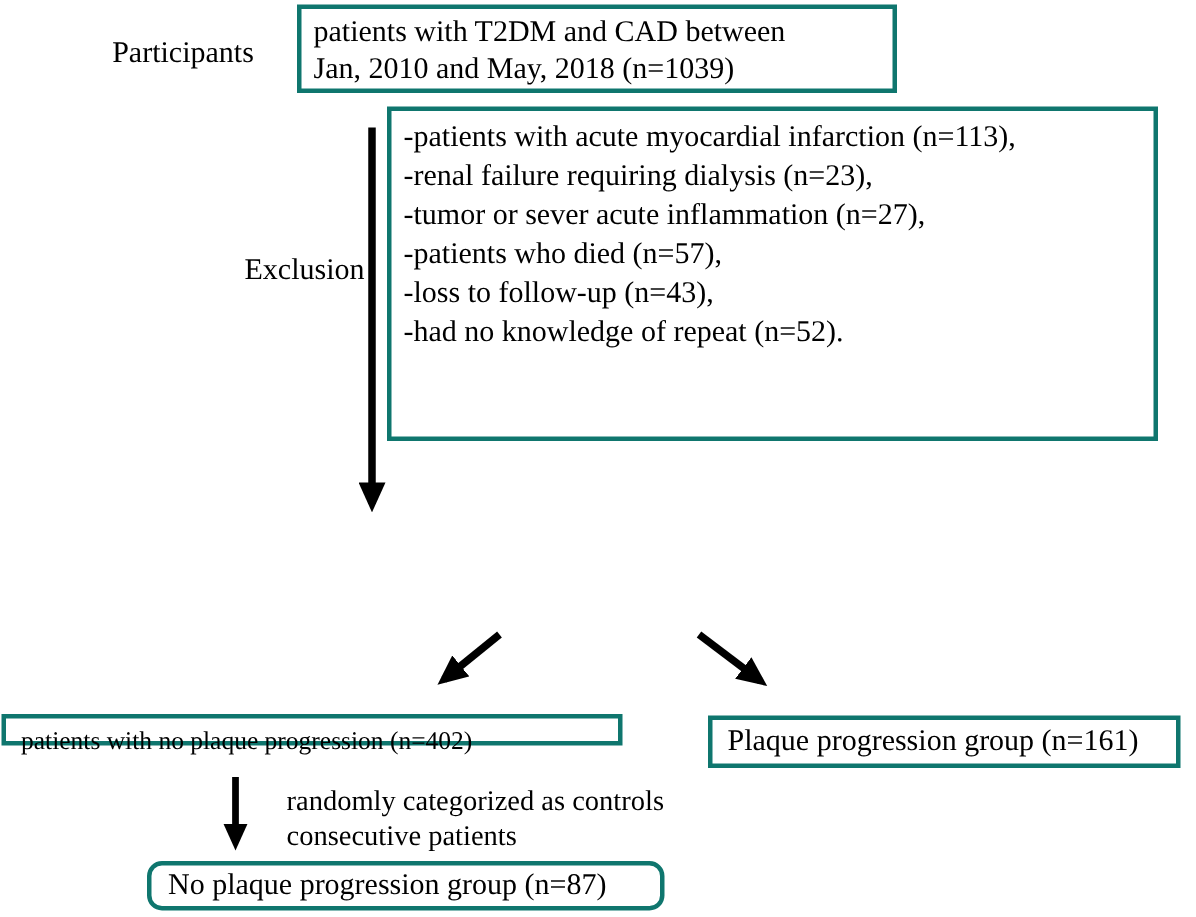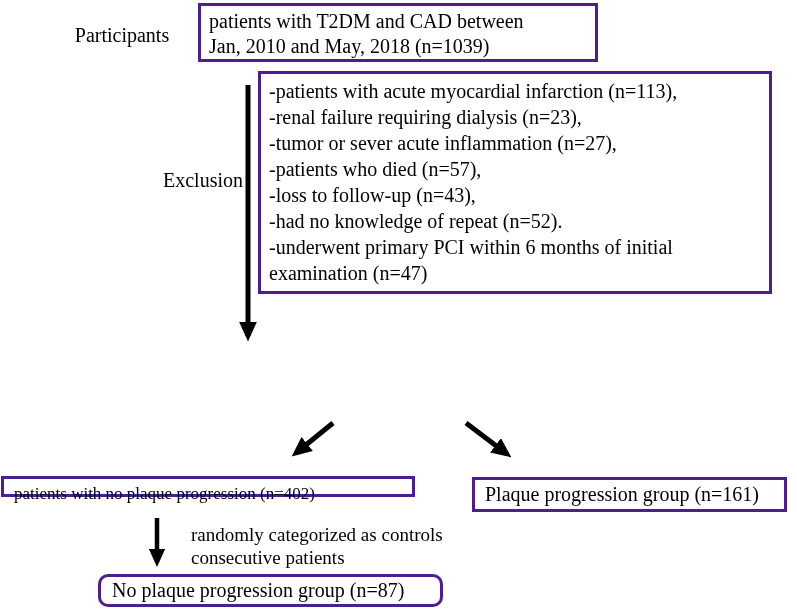--- a/index.html
+++ b/index.html
@@ -14,21 +14,21 @@
   }
   .arrow-layer {
     position: absolute;
     left: 0; top: 0;
     width: 797px; height: 611px;
     pointer-events: none;
   }
   .box {
     position: absolute;
     box-sizing: border-box;
-    border: 3px solid #4c1d95;
+    border: 3px solid #0f766e;
     background: #ffffff;
   }
   .box-line { white-space: nowrap; }
   .label { position: absolute; font-size: 20px; line-height: 24px; }
   .note { position: absolute; font-size: 19px; line-height: 23px; }
 
   .participants-box {
     left: 198px; top: 3px; width: 400px; height: 59px;
     padding: 3px 8px; font-size: 20px; line-height: 25px;
   }
@@ -85,21 +85,20 @@
 
   <div class="label exclusion-label">Exclusion</div>
 
   <div class="box exclusion-box">
     <div>-patients with acute myocardial infarction (n=113),</div>
     <div>-renal failure requiring dialysis (n=23),</div>
     <div>-tumor or sever acute inflammation (n=27),</div>
     <div>-patients who died (n=57),</div>
     <div>-loss to follow-up (n=43),</div>
     <div>-had no knowledge of repeat (n=52).</div>
-    <div>-underwent primary PCI within 6 months of initial examination (n=47)</div>
   </div>
 
 
   <div class="box no-progression-box">
     <span>patients with no plaque progression (n=402)</span>
   </div>
 
   <div class="box progression-group-box">
     <span>Plaque progression group (n=161)</span>
   </div>

